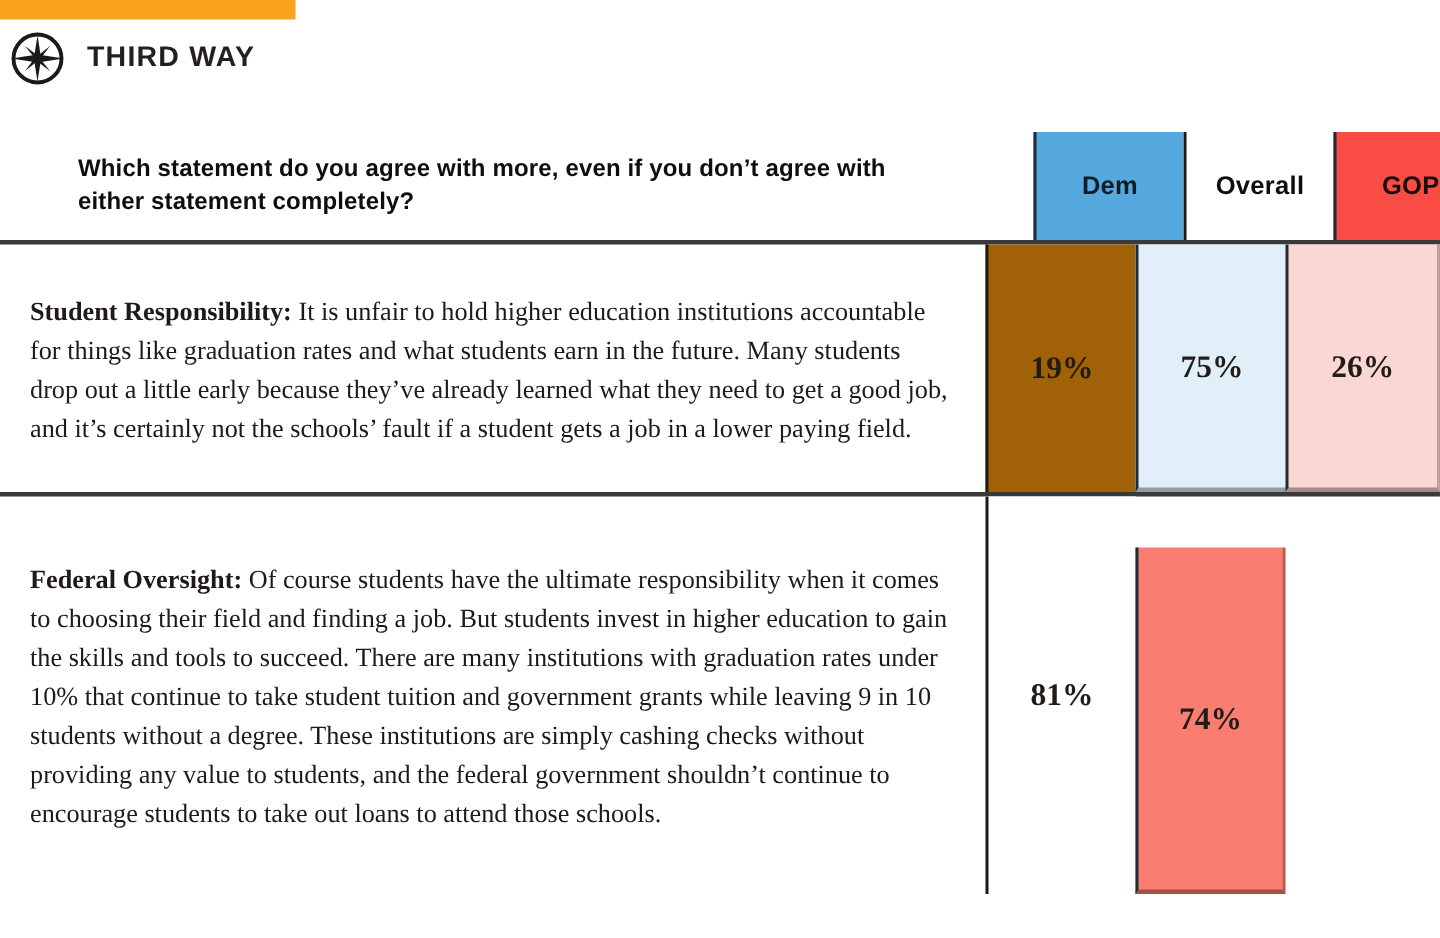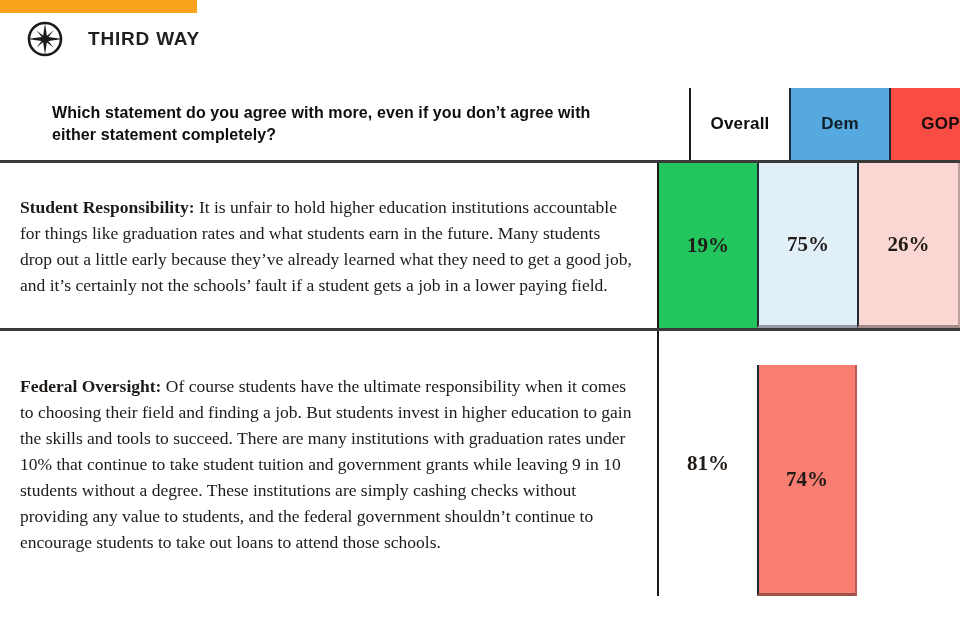--- a/index.html
+++ b/index.html
@@ -15,25 +15,25 @@
   
   .accent-bar {
     position: absolute;
     left: 0; top: 0;
     width: 197px; height: 13px;
     background: #F9A21B;
   }
   
   .brand {
     position: absolute;
-    left: 26px; top: 21px;
+    left: 6px; top: 21px;
     height: 36px;
     display: flex;
     align-items: center;
-    gap: 24px;
+    gap: 14px;
   }
   .brand svg { display: block; }
   .brand-name {
     font-size: 19px;
     font-weight: bold;
     letter-spacing: 0.8px;
     color: #231f20;
   }
   
   .poll-table {
@@ -113,36 +113,36 @@
     </svg>
     <div class="brand-name">THIRD WAY</div>
   </div>
 
   <div class="poll-table">
 
     <div class="trow header">
       <div class="cell qcell">
         <p>Which statement do you agree with more, even if you don’t agree with either statement completely?</p>
       </div>
+      <div class="cell dem-cell" style="background: rgb(85, 169, 222);">
+        <span class="col-label">Dem</span>
+      </div>
       <div class="cell vcell overall-cell" style="background: rgb(255, 255, 255);">
         <span class="col-label">Overall</span>
-      </div>
-      <div class="cell dem-cell" style="background: rgb(85, 169, 222);">
-        <span class="col-label">Dem</span>
       </div>
       <div class="cell gop-cell" style="background: rgb(249, 76, 68);">
         <span class="col-label">GOP</span>
       </div>
     </div>
 
     <div class="trow r1">
       <div class="cell qcell">
         <p class="statement"><span class="stmt-title">Student Responsibility:</span><span> It is unfair to hold higher education institutions accountable for things like graduation rates and what students earn in the future. Many students drop out a little early because they’ve already learned what they need to get a good job, and it’s certainly not the schools’ fault if a student gets a job in a lower paying field.</span></p>
       </div>
-      <div class="cell vcell" style="background: #22c55e;">
+      <div class="cell vcell" style="background: #a16207;">
         <span class="pct">19%</span>
       </div>
       <div class="cell dem-cell" style="background: rgb(225, 239, 249);">
         <span class="pct">75%</span>
       </div>
       <div class="cell gop-cell" style="background: rgb(251, 215, 212);">
         <span class="pct">26%</span>
       </div>
     </div>
 

